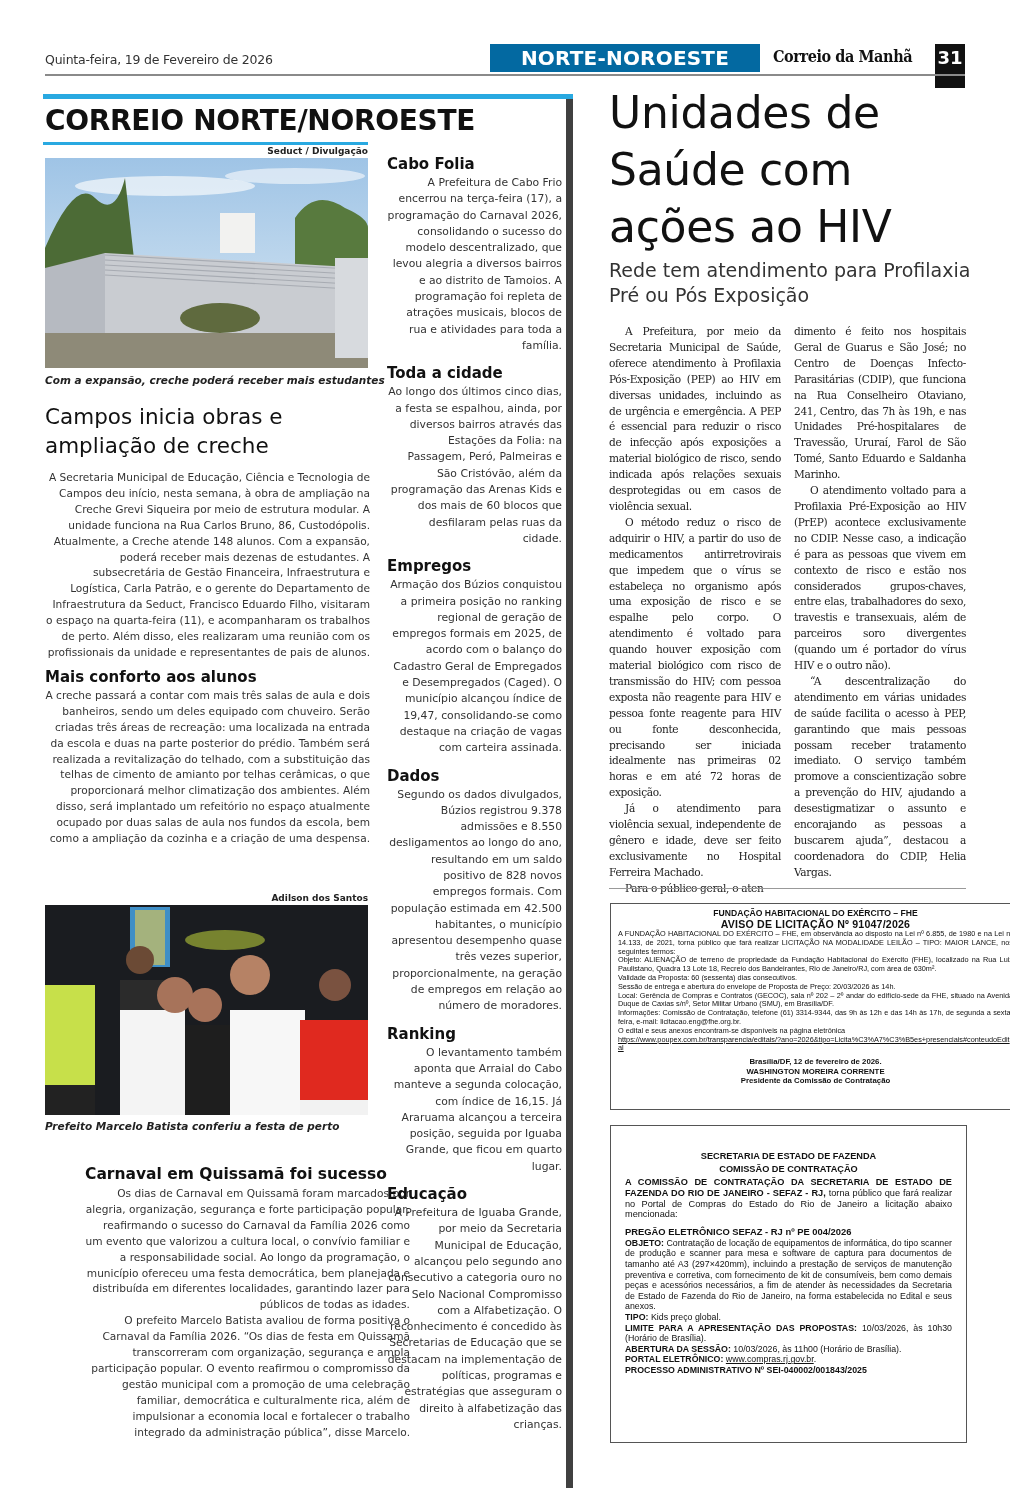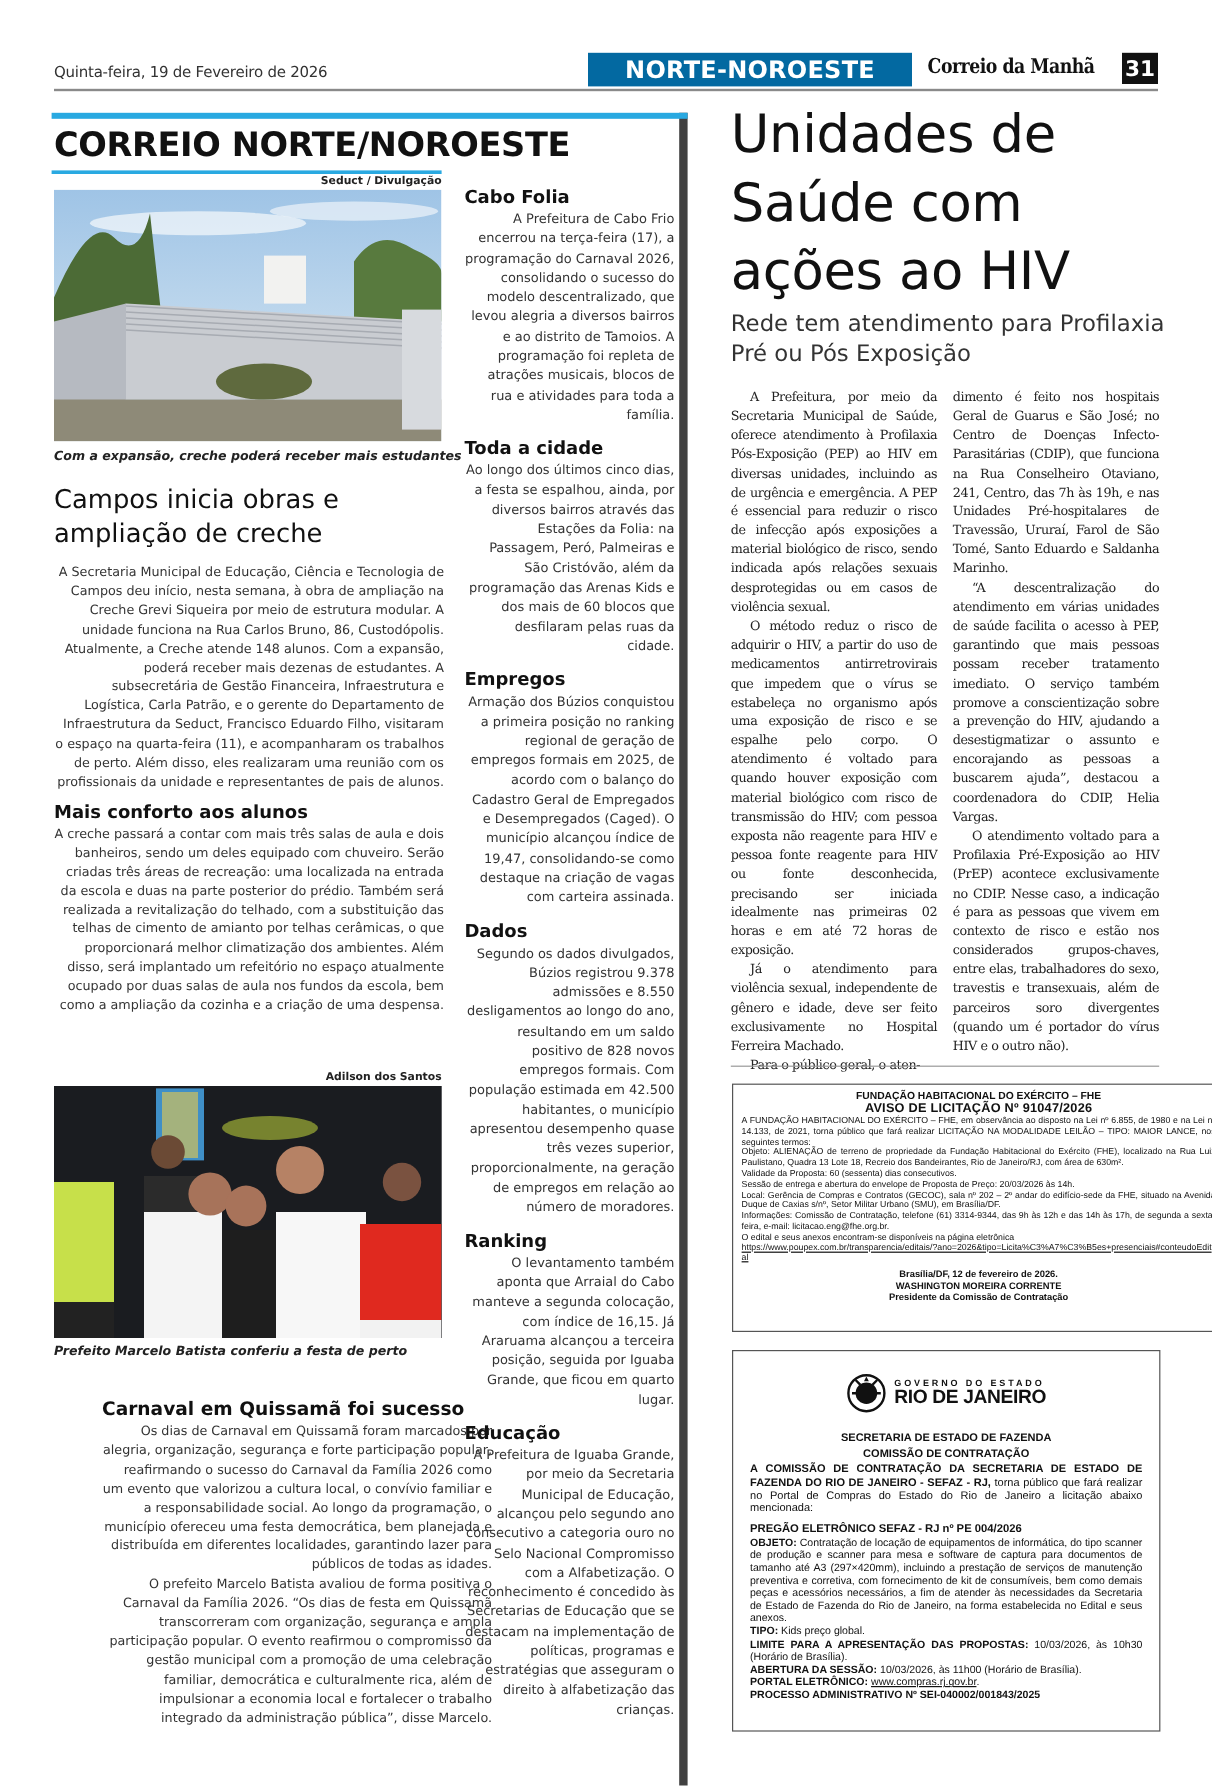--- a/index.html
+++ b/index.html
@@ -5,21 +5,21 @@
   * { box-sizing: border-box; margin: 0; padding: 0; }
   html, body { width: 1010px; height: 1488px; background: #ffffff; overflow: hidden; }
   body { position: relative; font-family: "DejaVu Sans", sans-serif; color: #1a1a1a; }
 
   
   .masthead { position: absolute; left: 45px; top: 44px; width: 920px; height: 32px; }
   .mast-date { position: absolute; left: 0; top: 8px; font-size: 12.5px; color: #333; letter-spacing: -0.2px; }
   .mast-rule { position: absolute; left: 0; top: 30px; width: 920px; height: 2px; background: #8a8a8a; }
   .mast-section { position: absolute; left: 445px; top: 0; width: 270px; height: 28px; background: #0369a1; color: #fff; font-size: 20px; font-weight: bold; text-align: center; line-height: 28px; letter-spacing: 0.2px; }
   .mast-paper { position: absolute; left: 728px; top: 2px; font-family: "DejaVu Serif", serif; font-weight: bold; font-size: 17px; color: #111; letter-spacing: -0.5px; transform: scaleX(0.85); transform-origin: left; }
-  .mast-page { position: absolute; left: 890px; top: 0; width: 30px; height: 26px; background: #111; color: #fff; font-weight: bold; font-size: 18px; text-align: center; line-height: 28px; }
+  .mast-page { position: absolute; left: 890px; top: 0; width: 30px; height: 44px; background: #111; color: #fff; font-weight: bold; font-size: 18px; text-align: center; line-height: 28px; }
 
   
   .left-box { position: absolute; left: 43px; top: 94px; width: 530px; height: 1408px; border-right: 7px solid #404040; border-bottom: 3px solid #29a9e1; }
   .left-top-bar { position: absolute; left: 0; top: 0; width: 530px; height: 5px; background: #29a9e1; }
   .section-title { position: absolute; left: 2px; top: 10px; font-size: 28px; font-weight: bold; color: #111; letter-spacing: -0.3px; }
   .section-rule { position: absolute; left: 0; top: 48px; width: 325px; height: 3px; background: #29a9e1; }
 
   .credit { position: absolute; font-size: 9px; font-weight: bold; color: #222; text-align: right; }
   .photo { position: absolute; overflow: hidden; }
   .caption { position: absolute; font-size: 10.5px; font-style: italic; font-weight: bold; color: #222; }
@@ -167,22 +167,22 @@
 <div class="main-deck">Rede tem atendimento para Profilaxia Pré ou Pós Exposição</div>
 
 <div class="serif-col" style="left:609px;">
   <p>A Prefeitura, por meio da Secretaria Municipal de Saúde, oferece atendimento à Profilaxia Pós-Exposição (PEP) ao HIV em diversas unidades, incluindo as de urgência e emergência. A PEP é essencial para reduzir o risco de infecção após exposições a material biológico de risco, sendo indicada após relações sexuais desprotegidas ou em casos de violência sexual.</p>
   <p>O método reduz o risco de adquirir o HIV, a partir do uso de medicamentos antirretrovirais que impedem que o vírus se estabeleça no organismo após uma exposição de risco e se espalhe pelo corpo. O atendimento é voltado para quando houver exposição com material biológico com risco de transmissão do HIV; com pessoa exposta não reagente para HIV e pessoa fonte reagente para HIV ou fonte desconhecida, precisando ser iniciada idealmente nas primeiras 02 horas e em até 72 horas de exposição.</p>
   <p>Já o atendimento para violência sexual, independente de gênero e idade, deve ser feito exclusivamente no Hospital Ferreira Machado.</p>
   <p>Para o público geral, o aten-</p>
 </div>
 <div class="serif-col" style="left:794px;">
   <p class="cont">dimento é feito nos hospitais Geral de Guarus e São José; no Centro de Doenças Infecto-Parasitárias (CDIP), que funciona na Rua Conselheiro Otaviano, 241, Centro, das 7h às 19h, e nas Unidades Pré-hospitalares de Travessão, Ururaí, Farol de São Tomé, Santo Eduardo e Saldanha Marinho.</p>
+  <p>O atendimento voltado para a Profilaxia Pré-Exposição ao HIV (PrEP) acontece exclusivamente no CDIP. Nesse caso, a indicação é para as pessoas que vivem em contexto de risco e estão nos considerados grupos-chaves, entre elas, trabalhadores do sexo, travestis e transexuais, além de parceiros soro divergentes (quando um é portador do vírus HIV e o outro não).</p>
   <p>“A descentralização do atendimento em várias unidades de saúde facilita o acesso à PEP, garantindo que mais pessoas possam receber tratamento imediato. O serviço também promove a conscientização sobre a prevenção do HIV, ajudando a desestigmatizar o assunto e encorajando as pessoas a buscarem ajuda”, destacou a coordenadora do CDIP, Helia Vargas.</p>
-  <p>O atendimento voltado para a Profilaxia Pré-Exposição ao HIV (PrEP) acontece exclusivamente no CDIP. Nesse caso, a indicação é para as pessoas que vivem em contexto de risco e estão nos considerados grupos-chaves, entre elas, trabalhadores do sexo, travestis e transexuais, além de parceiros soro divergentes (quando um é portador do vírus HIV e o outro não).</p>
 </div>
 <div class="right-rule"></div>
 
 <div class="notice notice1">
   <div class="n-org">FUNDAÇÃO HABITACIONAL DO EXÉRCITO – FHE</div>
   <div class="n-title">AVISO DE LICITAÇÃO Nº 91047/2026</div>
   <div class="n-body">
     <div>A FUNDAÇÃO HABITACIONAL DO EXÉRCITO – FHE, em observância ao disposto na Lei nº 6.855, de 1980 e na Lei nº 14.133, de 2021, torna público que fará realizar LICITAÇÃO NA MODALIDADE LEILÃO – TIPO: MAIOR LANCE, nos seguintes termos:</div>
     <div>Objeto: ALIENAÇÃO de terreno de propriedade da Fundação Habitacional do Exército (FHE), localizado na Rua Luiz Paulistano, Quadra 13 Lote 18, Recreio dos Bandeirantes, Rio de Janeiro/RJ, com área de 630m².</div>
     <div>Validade da Proposta: 60 (sessenta) dias consecutivos.</div>
@@ -193,32 +193,20 @@
     <div class="n-link" style="word-break: break-all;">https://www.poupex.com.br/transparencia/editais/?ano=2026&amp;tipo=Licita%C3%A7%C3%B5es+presenciais#conteudoEdital</div>
   </div>
   <div class="n-sign">
     <div>Brasília/DF, 12 de fevereiro de 2026.</div>
     <div>WASHINGTON MOREIRA CORRENTE</div>
     <div>Presidente da Comissão de Contratação</div>
   </div>
 </div>
 
 <div class="notice notice2">
-  <div class="rj-logo">
-    <svg class="rj-crest" viewBox="0 0 34 34">
-      <circle cx="17" cy="17" r="15" fill="none" stroke="#111" stroke-width="2"></circle>
-      <circle cx="17" cy="17" r="9" fill="#111"></circle>
-      <path d="M8 6 L12 10 M26 6 L22 10 M5 17 H9 M25 17 H29" stroke="#111" stroke-width="2"></path>
-      <polygon points="17,3 19,7 15,7" fill="#111"></polygon>
-    </svg>
-    <div class="rj-text">
-      <div class="rj-top">GOVERNO DO ESTADO</div>
-      <div class="rj-bottom">RIO DE JANEIRO</div>
-    </div>
-  </div>
   <div class="n2-h" style="margin-top:14px;">SECRETARIA DE ESTADO DE FAZENDA</div>
   <div class="n2-h">COMISSÃO DE CONTRATAÇÃO</div>
   <div class="n2-lead"><span class="b">A COMISSÃO DE CONTRATAÇÃO DA SECRETARIA DE ESTADO DE FAZENDA DO RIO DE JANEIRO - SEFAZ - RJ,</span><span> torna público que fará realizar no Portal de Compras do Estado do Rio de Janeiro a licitação abaixo mencionada:</span></div>
   <div class="n2-body b" style="margin-top:7px; font-size:9.4px;">PREGÃO ELETRÔNICO SEFAZ - RJ nº PE 004/2026</div>
   <div class="n2-body"><span class="b">OBJETO:</span><span> Contratação de locação de equipamentos de informática, do tipo scanner de produção e scanner para mesa e software de captura para documentos de tamanho até A3 (297×420mm), incluindo a prestação de serviços de manutenção preventiva e corretiva, com fornecimento de kit de consumíveis, bem como demais peças e acessórios necessários, a fim de atender às necessidades da Secretaria de Estado de Fazenda do Rio de Janeiro, na forma estabelecida no Edital e seus anexos.</span></div>
   <div class="n2-body"><span class="b">TIPO:</span><span> Kids preço global.</span></div>
   <div class="n2-body"><span class="b">LIMITE PARA A APRESENTAÇÃO DAS PROPOSTAS:</span><span> 10/03/2026, às 10h30 (Horário de Brasília).</span></div>
   <div class="n2-body"><span class="b">ABERTURA DA SESSÃO:</span><span> 10/03/2026, às 11h00 (Horário de Brasília).</span></div>
   <div class="n2-body"><span class="b">PORTAL ELETRÔNICO:</span> <span class="n-link">www.compras.rj.gov.br</span>.</div>
   <div class="n2-body b">PROCESSO ADMINISTRATIVO Nº SEI-040002/001843/2025</div>

